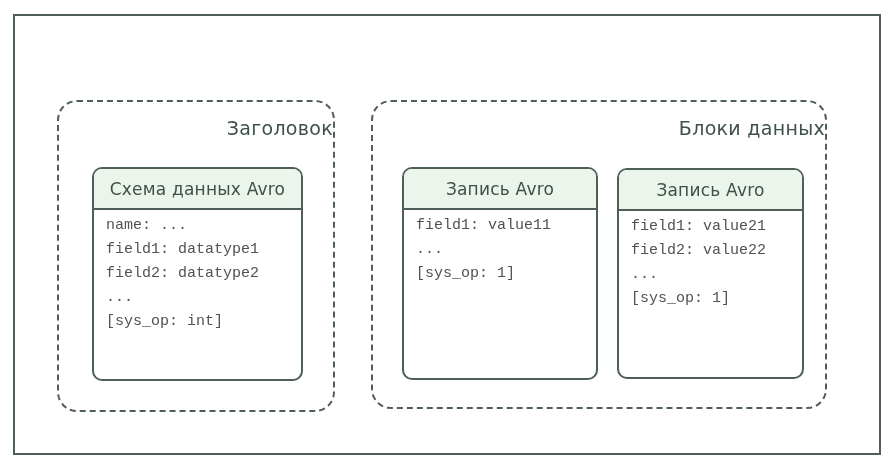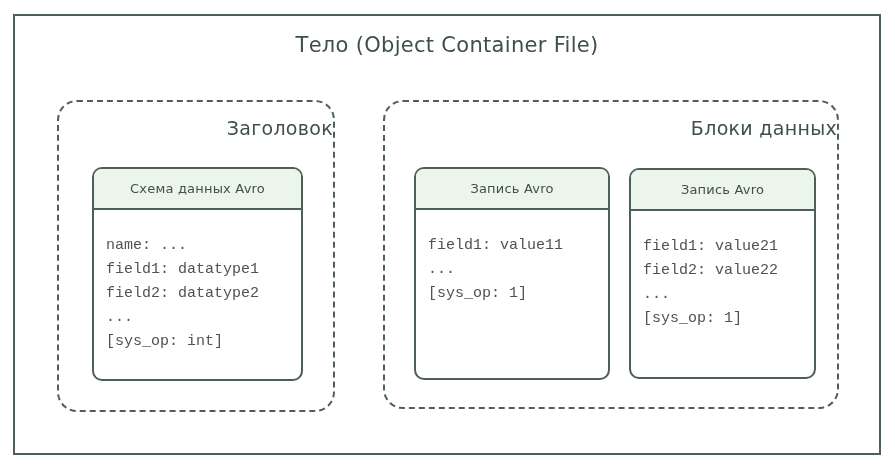--- a/index.html
+++ b/index.html
@@ -40,21 +40,21 @@
     position: absolute;
     border: 2px dashed var(--border);
     border-radius: 20px;
     background: transparent;
   }
   .dashed-box.left {
     left: 42px; top: 84px;     
     width: 278px; height: 312px;
   }
   .dashed-box.right {
-    left: 368px; top: 84px;    
+    left: 356px; top: 84px;    
     width: 456px; height: 309px;
   }
   .section-title {
     position: absolute;
     top: 15px; left: 0;
     width: 100%;
     text-align: right;
     font-size: 19px;
     letter-spacing: 0.3px;
     color: var(--text);
@@ -73,42 +73,41 @@
   .record-card-2 { left: 244px; top: 66px; width: 187px; height: 211px; }
   .card-header {
     flex: 0 0 41px;
     background: var(--header-fill);
     border-bottom: 2px solid var(--border);
     display: flex;
     align-items: center;
     justify-content: center;
   }
   .card-title {
-    font-size: 13px;
+    font-size: 17px;
     letter-spacing: 0.2px;
     color: var(--text);
   }
   .card-body {
     flex: 1 1 auto;
-    padding: 24px 12px;
+    padding: 4px 12px;
     font-family: "Liberation Mono", "DejaVu Sans Mono", monospace;
     font-size: 15px;
     line-height: 24px;
     color: var(--code-text);
     white-space: pre;
   }
   .code-line { height: 24px; }
 </style>
 </head>
 <body>
 
 <div class="canvas">
   <div class="outer-frame">
 
-    <div class="frame-title">Тело (Object Container File)</div>
 
     <div class="dashed-box left">
       <div class="section-title">Заголовок</div>
 
       <div class="card schema-card">
         <div class="card-header">
           <span class="card-title">Схема данных Avro</span>
         </div>
         <div class="card-body"><div class="code-line">name: ...</div><div class="code-line">field1: datatype1</div><div class="code-line">field2: datatype2</div><div class="code-line">...</div><div class="code-line">[sys_op: int]</div></div>
       </div>

